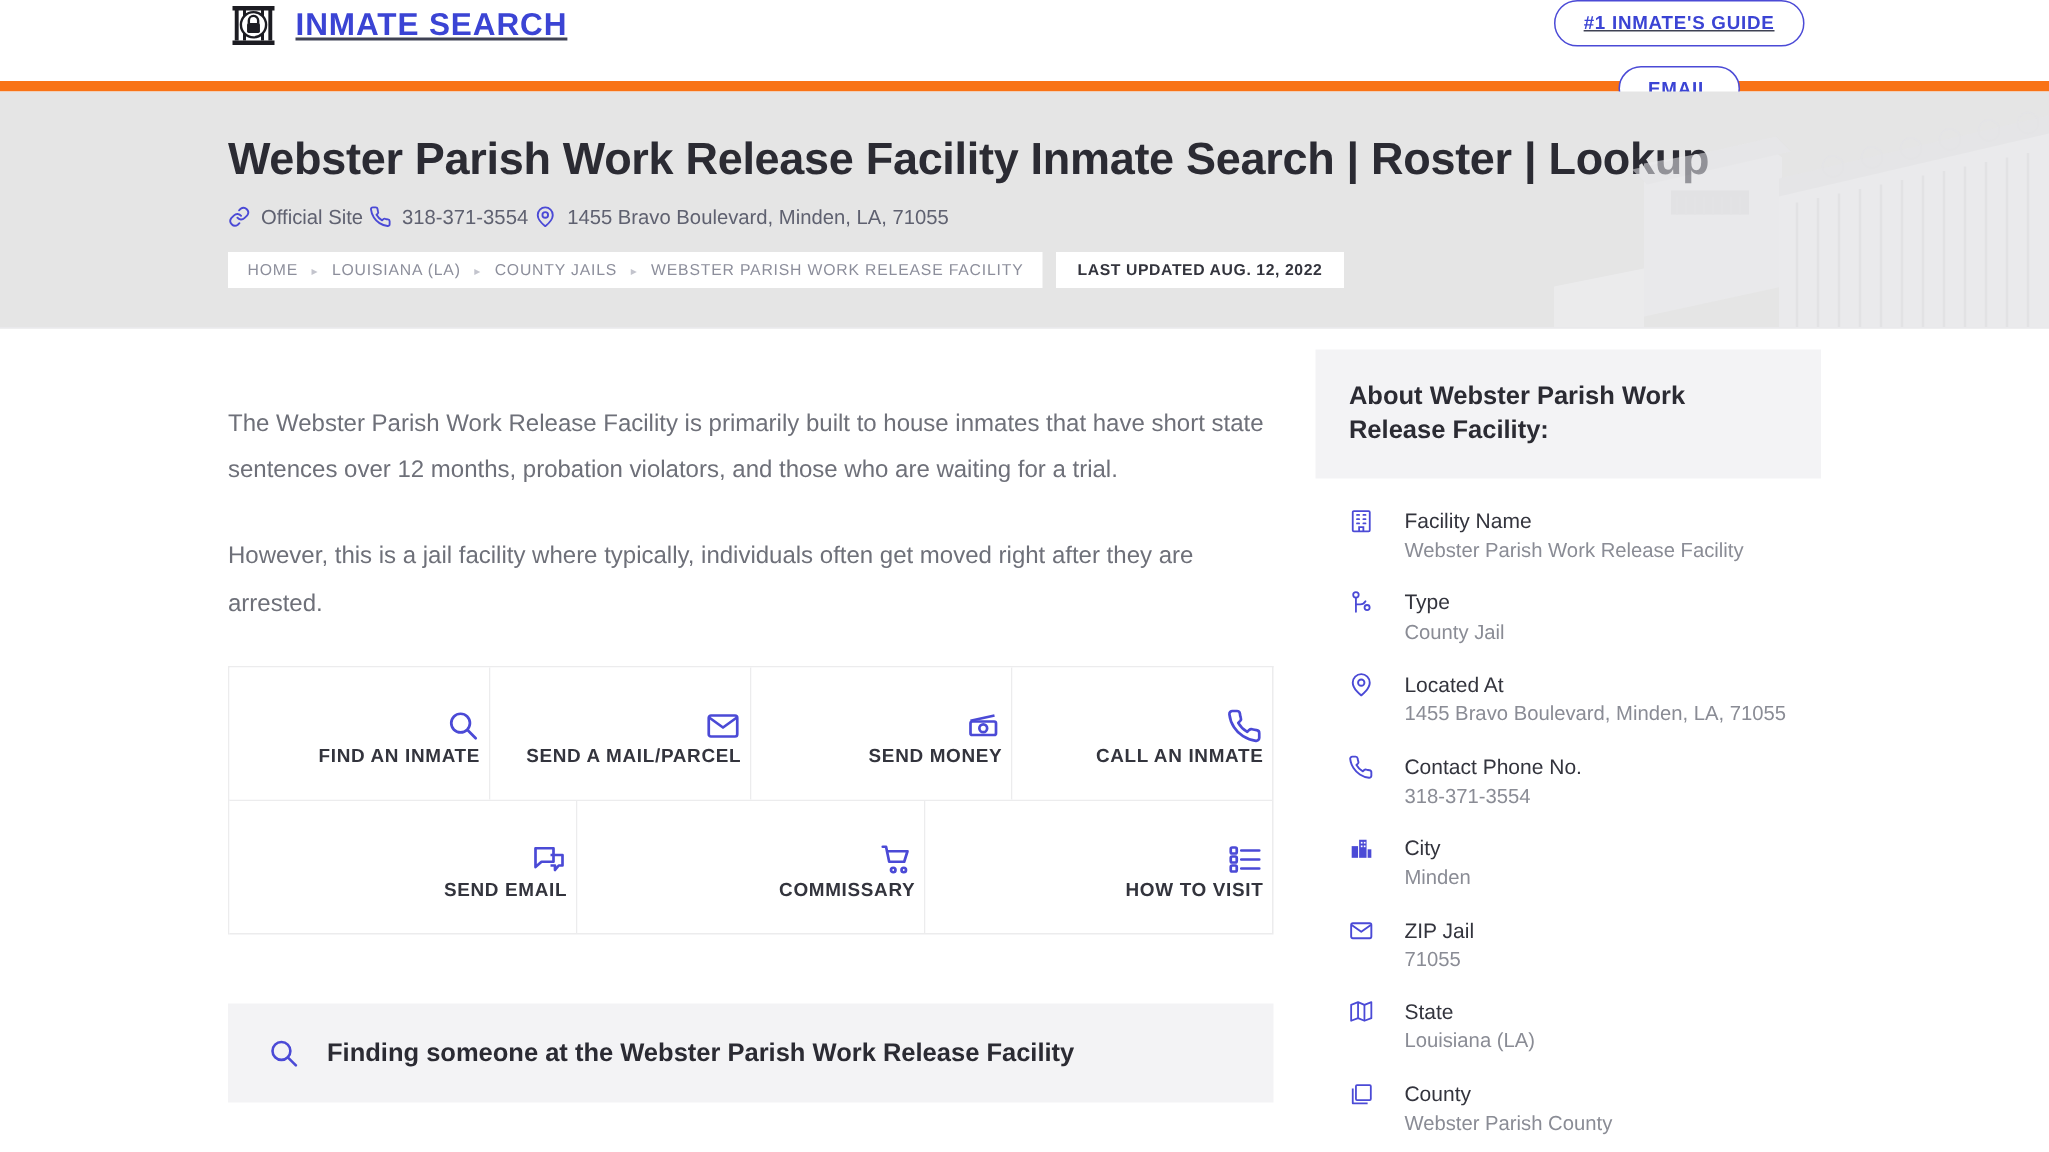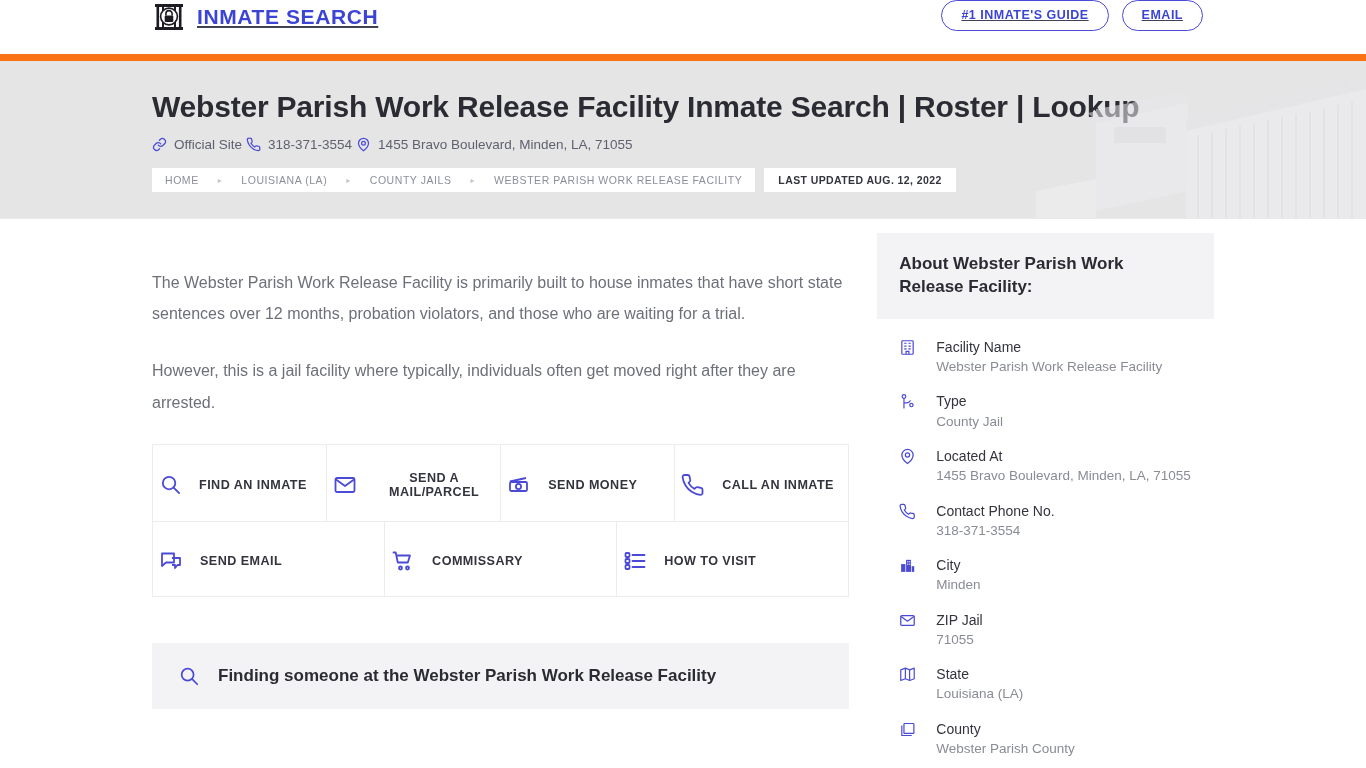--- a/index.html
+++ b/index.html
@@ -20,21 +20,21 @@
     border-bottom:7px solid #f97316;
     position:relative;
     text-decoration:underline;
   }
   .brand { display:flex; align-items:center; gap:11px; }
   .brand-mark { width:34px; height:34px; display:block; }
   .brand-text {
     font-size:21px; font-weight:bold; letter-spacing:.6px;
     color:#3b44d4;
   }
-  .header-actions { margin-left:auto; display:flex; align-items:center; gap:13px; }
+  .header-actions { margin-left:auto; display:flex; align-items:center; gap:13px;flex-direction:column; }
   .pill-btn {
     border:1.4px solid #4b4ad6; color:#3b44d4; background:#fff;
     border-radius:999px; font-size:12.5px; font-weight:bold;
     letter-spacing:.5px; padding:8px 19px; cursor:pointer;
     white-space:nowrap; line-height:1;
   }
 
   
   .hero {
     position:relative; background:#e5e5e5;
@@ -52,21 +52,21 @@
   }
   .meta-row {
     margin-top:12px; display:flex; align-items:center; gap:4px;
     font-size:13.5px; color:#5f6170;
   }
   .meta-item { display:flex; align-items:center; gap:7px; white-space:nowrap; }
   .meta-item svg { display:block; }
 
   .crumb-row { margin-top:16px; display:flex; align-items:stretch; gap:9px; }
   .crumbs {
-    background:#ffffff; display:flex; align-items:center; gap:19px;
+    background:#ffffff; display:flex; align-items:center; gap:9px;
     padding:6px 13px; font-size:10.5px; letter-spacing:.55px;
     color:#8c8e9b; text-transform:uppercase;
   }
   .crumbs .sep { color:#c3c4cd; font-size:8px; }
   .crumb-link { cursor:pointer; }
   .crumb-current { color:#8c8e9b; }
   .updated-badge {
     background:#ffffff; display:flex; align-items:center;
     padding:6px 14px; font-size:10.5px; font-weight:bold;
     letter-spacing:.4px; color:#33343d; text-transform:uppercase;
@@ -80,21 +80,21 @@
 
   .body-text {
     font-size:16px; line-height:1.95; color:#6e7079; margin:0 0 26px 0;
   }
 
   
   .tiles { border:1px solid #ececed; border-bottom:none; }
   .tile-row { display:flex; border-bottom:1px solid #ececed; }
   .tile {
     flex:1; min-width:0; padding:26px 6px 22px;
-    display:flex; flex-direction:row; align-items:center; gap:17px;
+    display:flex; flex-direction:column; align-items:flex-end; 
     border-right:1px solid #ececed; cursor:pointer; background:#fff;
   }
   .tile:last-child { border-right:none; }
   .tile-icon { height:26px; display:flex; align-items:center; justify-content:center; }
   .tile-label {
     font-size:12.6px; font-weight:bold; letter-spacing:.45px;
     color:#33343d; text-transform:uppercase; text-align:center;
   }
 
   .section-head {

